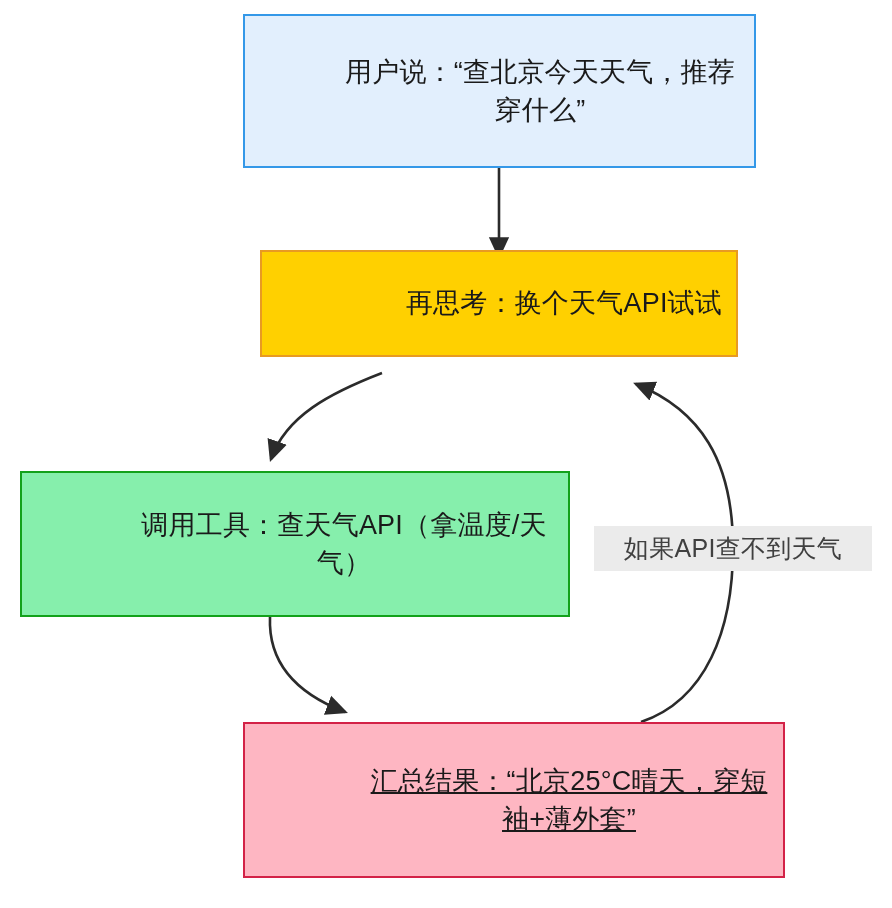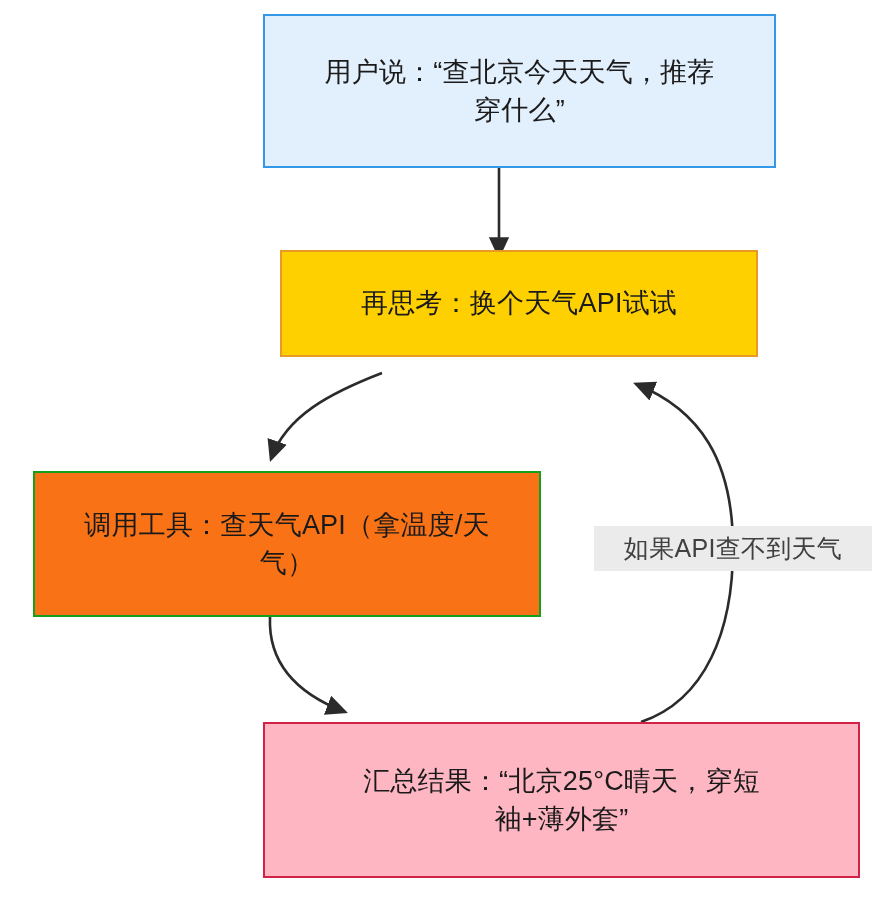--- a/index.html
+++ b/index.html
@@ -22,27 +22,26 @@
     left: 0;
     top: 0;
     width: 892px;
     height: 908px;
   }
   .node {
     position: absolute;
     box-sizing: border-box;
     display: flex;
     align-items: center;
-    justify-content: center;
+    justify-content: flex-end;
     text-align: center;
     color: #1a1a1a;
     line-height: 1.42;
     letter-spacing: 0.2px;
     z-index: 3;
-    margin-left: 20px;
   }
   .node-text {
     display: block;
     padding: 0 14px;
     white-space: pre-wrap;
     word-break: break-word;
   }
 
   
   #node-user-request {
@@ -62,39 +61,40 @@
     top: 250px;
     width: 478px;
     height: 107px;
     background: #ffd000;
     border: 2px solid #e89a22;
     font-size: 27px;
   }
 
   
   #node-call-tool {
-    left: 13px;
+    left: 20px;
     top: 471px;
-    width: 508px;
+    width: 550px;
     height: 146px;
-    background: #f97316;
+    background: #86efac;
     border: 2px solid #13a11b;
     font-size: 27px;
   }
   #node-call-tool .node-text { max-width: 420px; }
 
   
   #node-summary {
     left: 243px;
     top: 722px;
-    width: 597px;
+    width: 542px;
     height: 156px;
     background: #feb6c2;
     border: 2px solid #d32247;
     font-size: 27px;
+    text-decoration: underline;
   }
   #node-summary .node-text { max-width: 400px; }
 
   
   #edge-label-api-fail {
     position: absolute;
     left: 594px;
     top: 526px;
     width: 278px;
     height: 45px;

